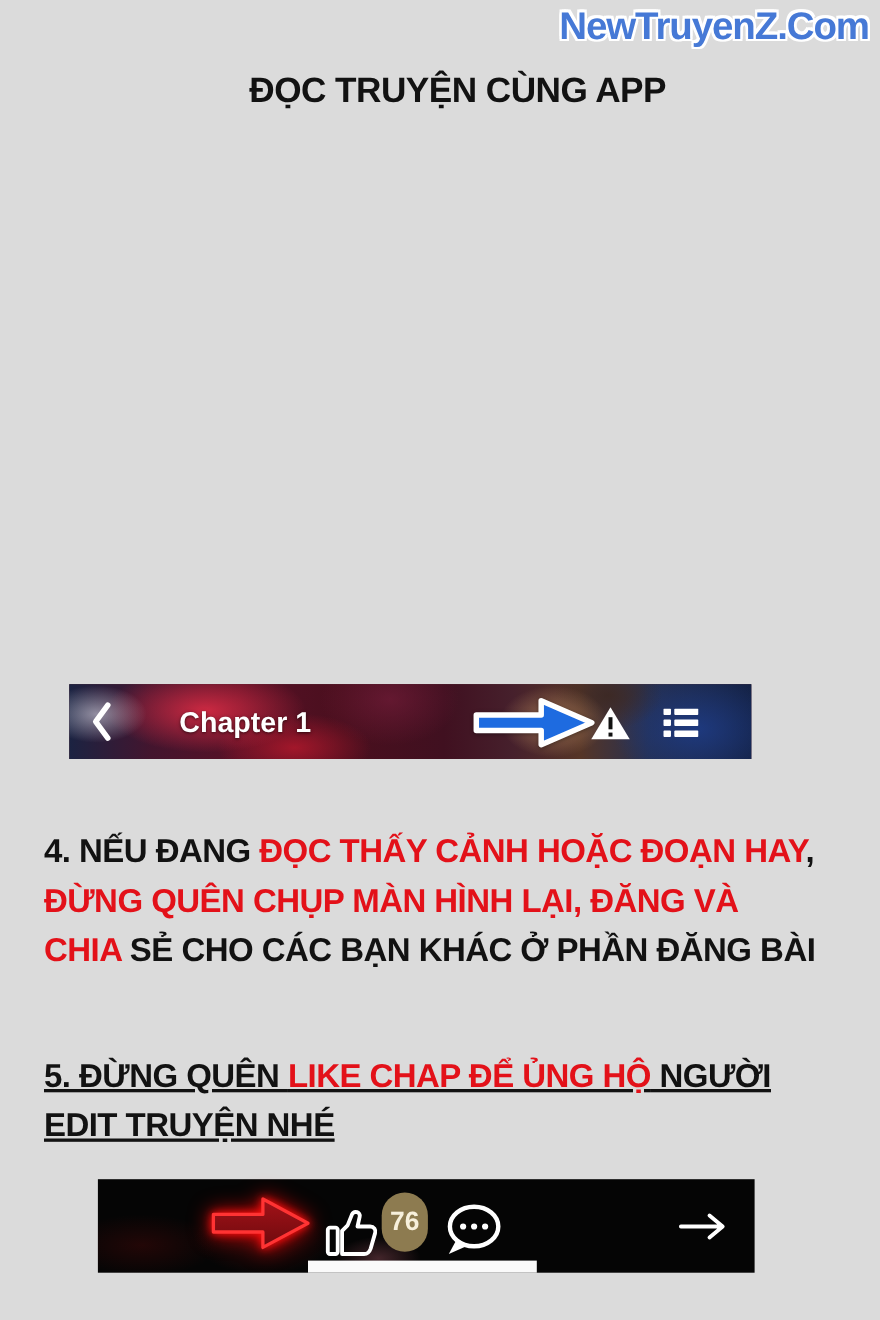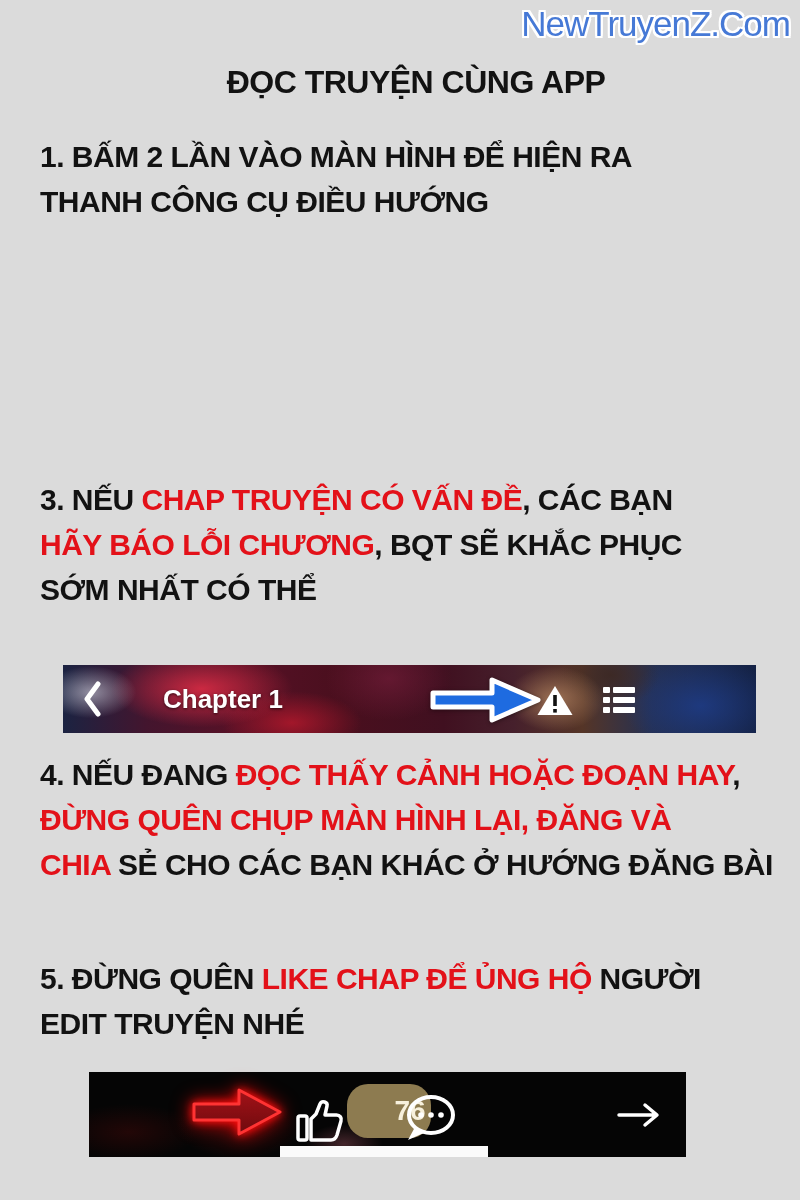--- a/index.html
+++ b/index.html
@@ -9,53 +9,52 @@
     font-family:"Liberation Sans", sans-serif;
   }
   
   .logo{position:absolute; top:5px; right:10px; text-align:right; line-height:1.05;}
   .logo-line1{
     font-size:22px; font-weight:700; letter-spacing:1.5px; color:#a9b3e3;
     text-shadow:-2px 0 0 #fff,2px 0 0 #fff,0 -2px 0 #fff,0 2px 0 #fff,
                 -2px -2px 0 #fff,2px -2px 0 #fff,-2px 2px 0 #fff,2px 2px 0 #fff;
   }
   .logo-line2{
-    font-size:35px; font-weight:400; letter-spacing:-1px; color:#4679d6; margin-top:1px;
+    font-size:35px; font-weight:700; letter-spacing:-1px; color:#4679d6; margin-top:1px;
     text-shadow:-2px 0 0 #fff,2px 0 0 #fff,0 -2px 0 #fff,0 2px 0 #fff,
                 -2px -2px 0 #fff,2px -2px 0 #fff,-2px 2px 0 #fff,2px 2px 0 #fff;
   }
   
   .title{
     position:absolute; top:48px; left:0; width:100%; margin:16px;
     text-align:center; font-size:32px; font-weight:700; letter-spacing:-0.5px;
     color:#121212;
   }
   
   .para{
     position:absolute; left:40px; width:745px; margin:0;
     font-size:30px; line-height:45px; font-weight:700; letter-spacing:-0.5px;
     white-space:pre-wrap; color:#121212;
   }
   .seg-black{color:#121212;}
   .seg-red{color:#e31119;}
-  .p1{top:134px;} .p2{top:262px;} .p3{top:477px;} .p4{top:752px;} .p5{top:956px;}
+  .p1{top:134px;} .p2{top:262px;} .p3{top:477px;} .p4{top:752px;} .p5{top:956px;text-decoration:underline;}
   
   .chapter-bar{
-    position:absolute; left:63px; top:622px; width:693px; height:68px; overflow:hidden;
+    position:absolute; left:63px; top:622px; width:620px; height:68px; overflow:hidden;
     background-color:#3c0d18;
     background-image:
       radial-gradient(ellipse 70px 40px at 4% 40%, rgba(235,235,245,.55), transparent 65%),
       radial-gradient(ellipse 130px 55px at 20% 35%, rgba(225,45,70,.85), transparent 70%),
       radial-gradient(ellipse 100px 45px at 33% 85%, rgba(190,25,45,.75), transparent 70%),
       radial-gradient(ellipse 90px 60px at 47% 20%, rgba(120,30,60,.6), transparent 70%),
       radial-gradient(ellipse 75px 50px at 71% 50%, rgba(165,120,88,.9), transparent 65%),
       radial-gradient(ellipse 70px 45px at 79% 15%, rgba(60,40,35,.9), transparent 70%),
       radial-gradient(ellipse 110px 70px at 92% 60%, rgba(30,60,135,.85), transparent 70%),
       linear-gradient(90deg,#1b2342 0%,#43152e 12%,#571126 25%,#4a0f1e 40%,#401020 55%,#46202c 65%,#553527 75%,#253052 85%,#142246 100%);
-    margin-top: 43px;
   }
   .chapter-bar svg{position:absolute;}
   .chap-back{left:20px; top:16px;}
   .chap-title{
     position:absolute; left:100px; top:19px; font-size:26px; font-weight:700; color:#fff;
     letter-spacing:0; text-shadow:0 1px 3px rgba(0,0,0,.65);
   }
   .chap-arrow{left:367px; top:10px; filter:drop-shadow(0 1px 2px rgba(0,0,0,.4));}
   .chap-warn{left:474px; top:20px;}
   .chap-menu{left:540px; top:22px;}
@@ -69,42 +68,37 @@
       radial-gradient(ellipse 55px 28px at 255px 72px, rgba(230,120,140,.28), transparent 70%);
   }
   .footer-bar svg{position:absolute;}
   .ft-red-arrow{left:100px; top:8px;
     filter:drop-shadow(0 0 4px #ff1111) drop-shadow(0 0 9px rgba(255,0,0,.85));}
   .ft-thumb{left:206px; top:24px;}
   .ft-badge{
     position:absolute; left:258px; top:12px; width:42px; height:54px;
     background:#8d7b50; border-radius:21px;
     display:flex; align-items:center; justify-content:center;
-    font-size:28px; font-weight:700; color:#f7f0dc;padding-left:42px;
+    font-size:24px; font-weight:700; color:#f7f0dc;
   }
   .ft-bubble{left:316px; top:22px;}
   .ft-next{left:528px; top:30px;}
   .ft-strip{position:absolute; left:191px; top:74px; width:208px; height:11px; background:#fafafa;}
 </style>
 </head>
 <body>
 
 <div class="page">
 
   <div class="logo">
     <div class="logo-line2">NewTruyenZ.Com</div>
   </div>
 
   <h1 class="title">ĐỌC TRUYỆN CÙNG APP</h1>
 
-  <p class="para p1"><span class="seg-black">1. BẤM 2 LẦN VÀO MÀN HÌNH ĐỂ HIỆN RA
-THANH CÔNG CỤ ĐIỀU HƯỚNG</span></p>
-  <p class="para p3"><span class="seg-black">3. NẾU </span><span class="seg-red">CHAP TRUYỆN CÓ VẤN ĐỀ</span><span class="seg-black">, CÁC BẠN
-</span><span class="seg-red">HÃY BÁO LỖI CHƯƠNG</span><span class="seg-black">, BQT SẼ KHẮC PHỤC
-SỚM NHẤT CÓ THỂ</span></p>
 
   <div class="chapter-bar">
     <svg class="chap-back" width="18" height="36" viewBox="0 0 18 36">
       <path d="M15 3 L4 18 L15 33" stroke="#fff" stroke-width="5" fill="none" stroke-linecap="round" stroke-linejoin="round"></path>
     </svg>
     <span class="chap-title">Chapter 1</span>
     <svg class="chap-arrow" width="112" height="50" viewBox="0 0 112 50">
       <path d="M3 18 H62 V5 L108 25 L62 45 V32 H3 Z" fill="#1e6be0" stroke="#fff" stroke-width="5" stroke-linejoin="round"></path>
     </svg>
     <svg class="chap-warn" width="36" height="32" viewBox="0 0 36 32">
@@ -117,21 +111,21 @@
         <rect x="10" y="0" width="22" height="6" rx="1" fill="#fff"></rect>
       <rect x="0" y="10" width="7" height="6" rx="1" fill="#fff"></rect>
         <rect x="10" y="10" width="22" height="6" rx="1" fill="#fff"></rect>
       <rect x="0" y="20" width="7" height="6" rx="1" fill="#fff"></rect>
         <rect x="10" y="20" width="22" height="6" rx="1" fill="#fff"></rect>
     </svg>
   </div>
 
   <p class="para p4"><span class="seg-black">4. NẾU ĐANG </span><span class="seg-red">ĐỌC THẤY CẢNH HOẶC ĐOẠN HAY</span><span class="seg-black">,
 </span><span class="seg-red">ĐỪNG QUÊN CHỤP MÀN HÌNH LẠI, ĐĂNG VÀ
-CHIA</span><span class="seg-black"> SẺ CHO CÁC BẠN KHÁC Ở HƯỚNG ĐĂNG BÀI
+CHIA</span><span class="seg-black"> SẺ CHO CÁC BẠN KHÁC Ở PHẦN ĐĂNG BÀI
 </span></p>
   <p class="para p5"><span class="seg-black">5. ĐỪNG QUÊN </span><span class="seg-red">LIKE CHAP ĐỂ ỦNG HỘ</span><span class="seg-black"> NGƯỜI
 EDIT TRUYỆN NHÉ</span></p>
 
   <div class="footer-bar">
     <svg class="ft-red-arrow" width="96" height="64" viewBox="0 0 96 64">
       <defs>
         <linearGradient id="redg" x1="0" y1="0" x2="0" y2="1">
           <stop offset="0" stop-color="#a31218"></stop>
             <stop offset="1" stop-color="#6e0a0e"></stop>

